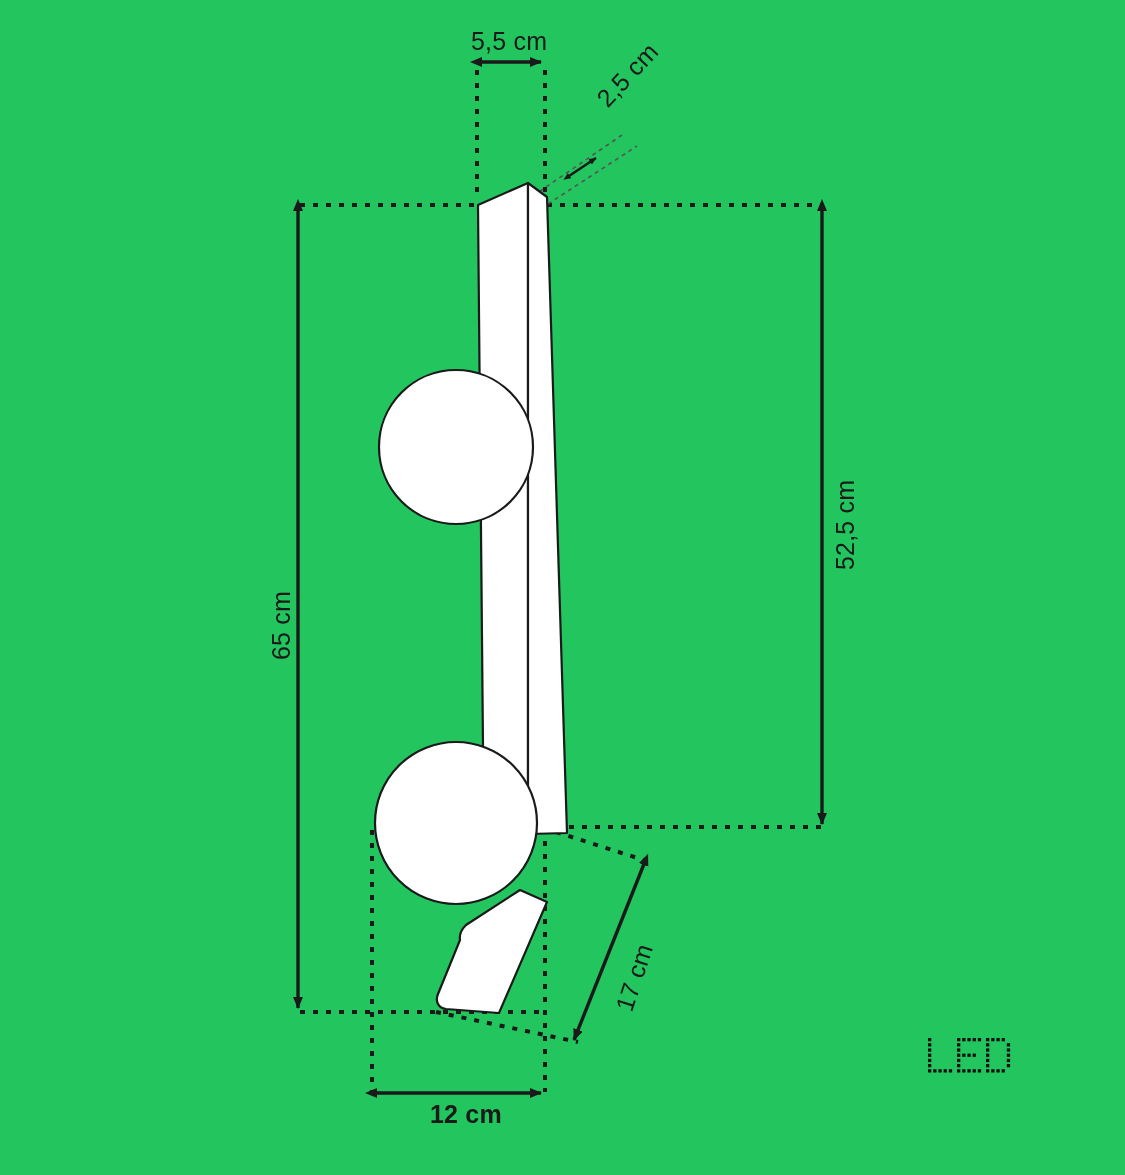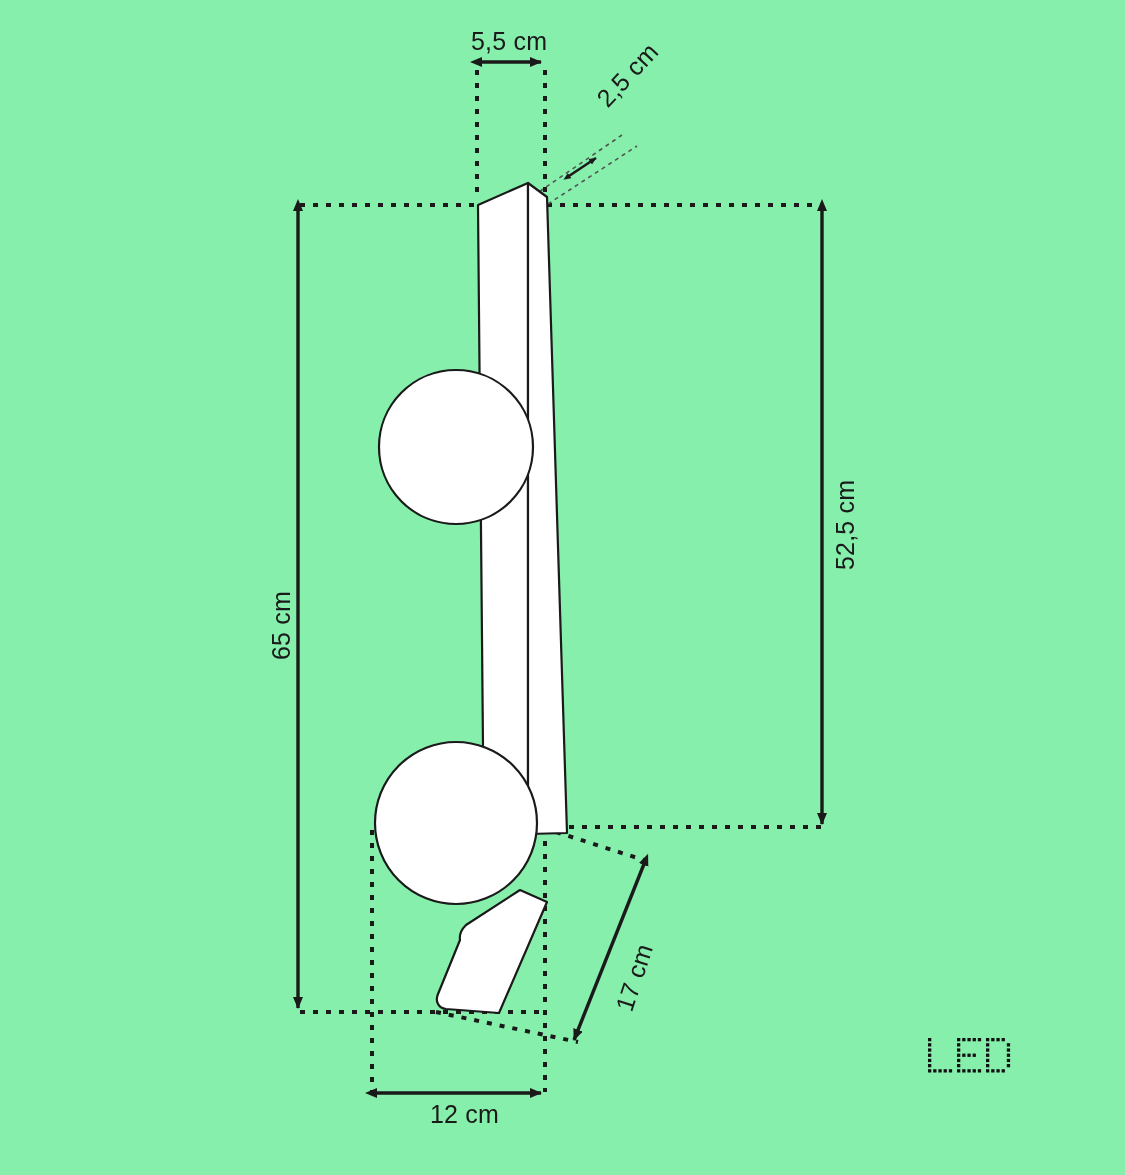--- a/index.html
+++ b/index.html
@@ -9,21 +9,21 @@
     background: #ffffff;
   }
   body {
     font-family: "Liberation Sans", sans-serif;
     color: #1a1a1a;
   }
   #stage {
     position: relative;
     width: 1125px;
     height: 1175px;
-    background: #86efac;
+    background: #22c55e;
     overflow: hidden;
   }
   #drawing {
     position: absolute;
     top: 0;
     left: 0;
     width: 1125px;
     height: 1175px;
   }
   .dim-label {
@@ -33,21 +33,21 @@
     font-weight: 400;
     color: #1a1a1a;
     white-space: nowrap;
     letter-spacing: 0.2px;
   }
   #label-55  { left: 471px; top: 27px; }
   #label-25  { left: 591px; top: 93px; transform: rotate(-47deg); transform-origin: left top; }
   #label-65  { left: 267px; top: 660px; transform: rotate(-90deg); transform-origin: left top; }
   #label-525 { left: 831px; top: 570px; transform: rotate(-90deg); transform-origin: left top; }
   #label-17  { left: 610px; top: 1006px; transform: rotate(-72deg); transform-origin: left top; }
-  #label-12  { left: 430px; top: 1100px; }
+  #label-12  { left: 430px; top: 1100px; font-weight: bold; }
 
   #led-logo {
     position: absolute;
     left: 928px;
     top: 1036px;
     width: 88px;
     height: 44px;
   }
 </style>
 </head>

